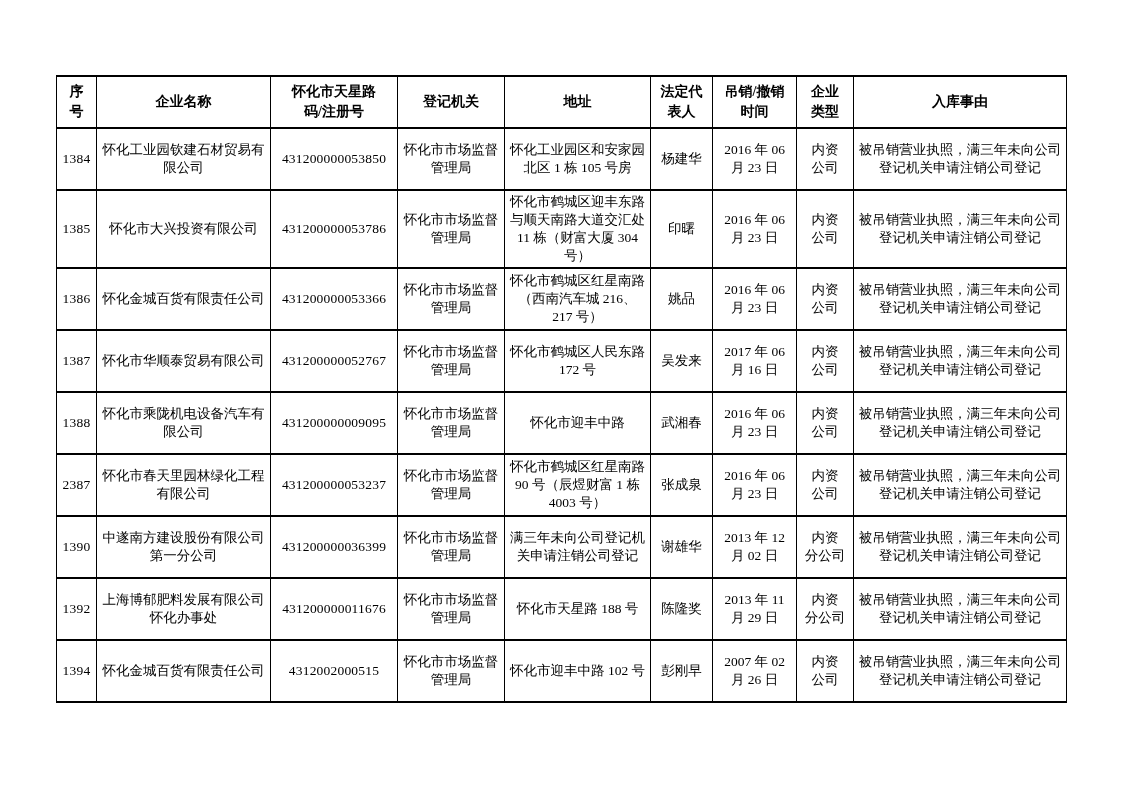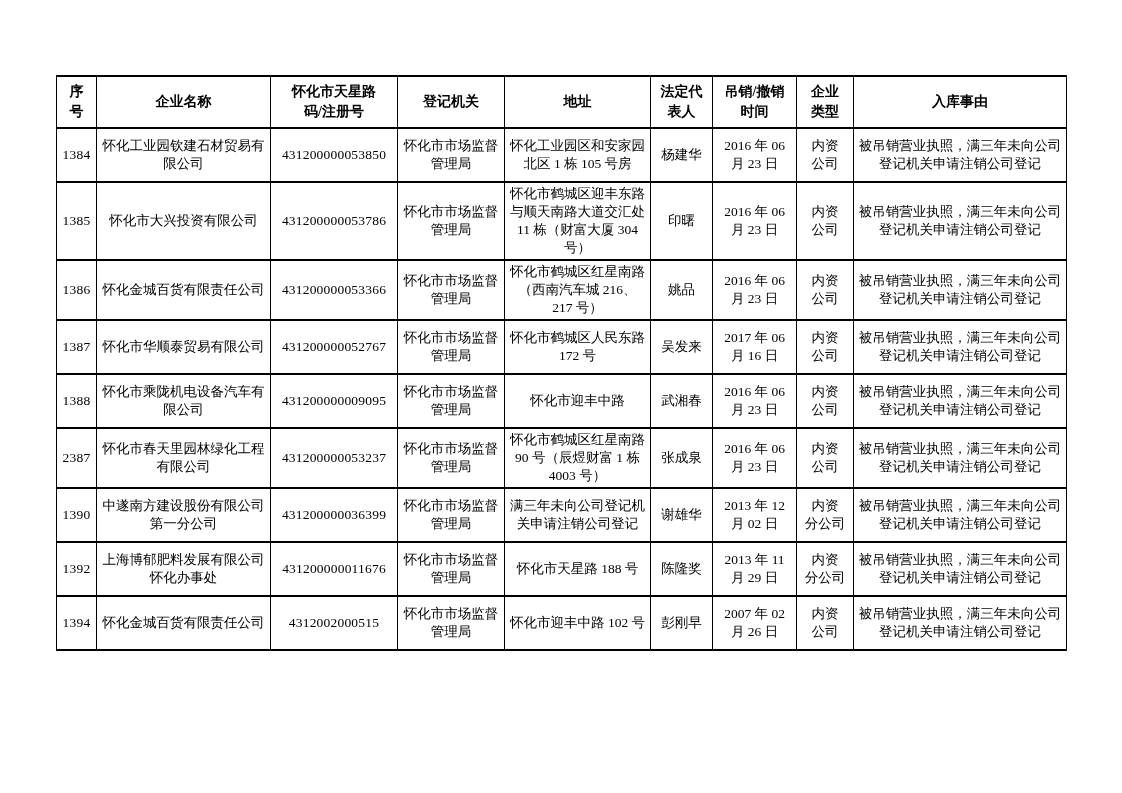--- a/index.html
+++ b/index.html
@@ -35,21 +35,21 @@
     font-weight: 700;
     line-height: 1.45;
     padding: 3px 3px;
     height: 44px;
   }
   .doc-table td {
     font-size: 13.5px;
     line-height: 1.33;
     padding: 2px 4px;
   }
-  .doc-table tbody tr { height: 54px; }
+  .doc-table tbody tr { height: 62px; }
   .doc-table td.col-reason { padding: 2px 2px; }
   .doc-table td.col-index,
   .doc-table td.col-credit_code { letter-spacing: 0.2px; }
 </style>
 </head>
 <body>
 
 <div class="page">
   <table class="doc-table">
     <colgroup>

